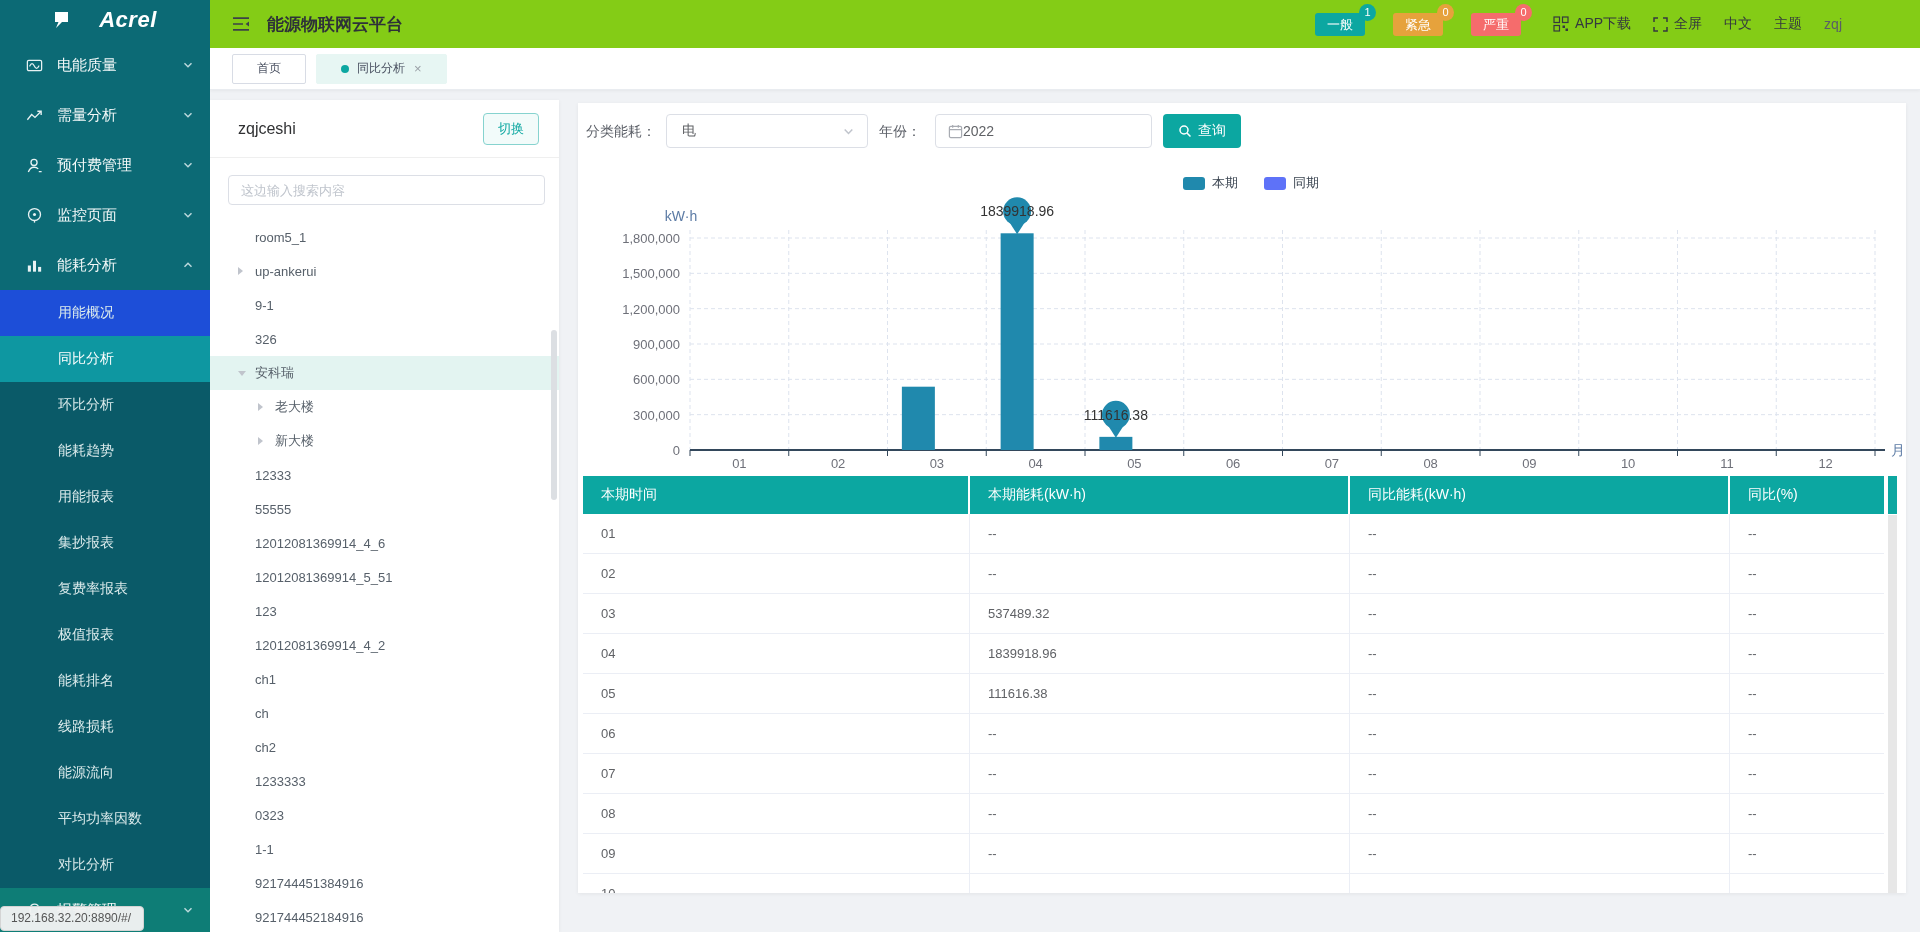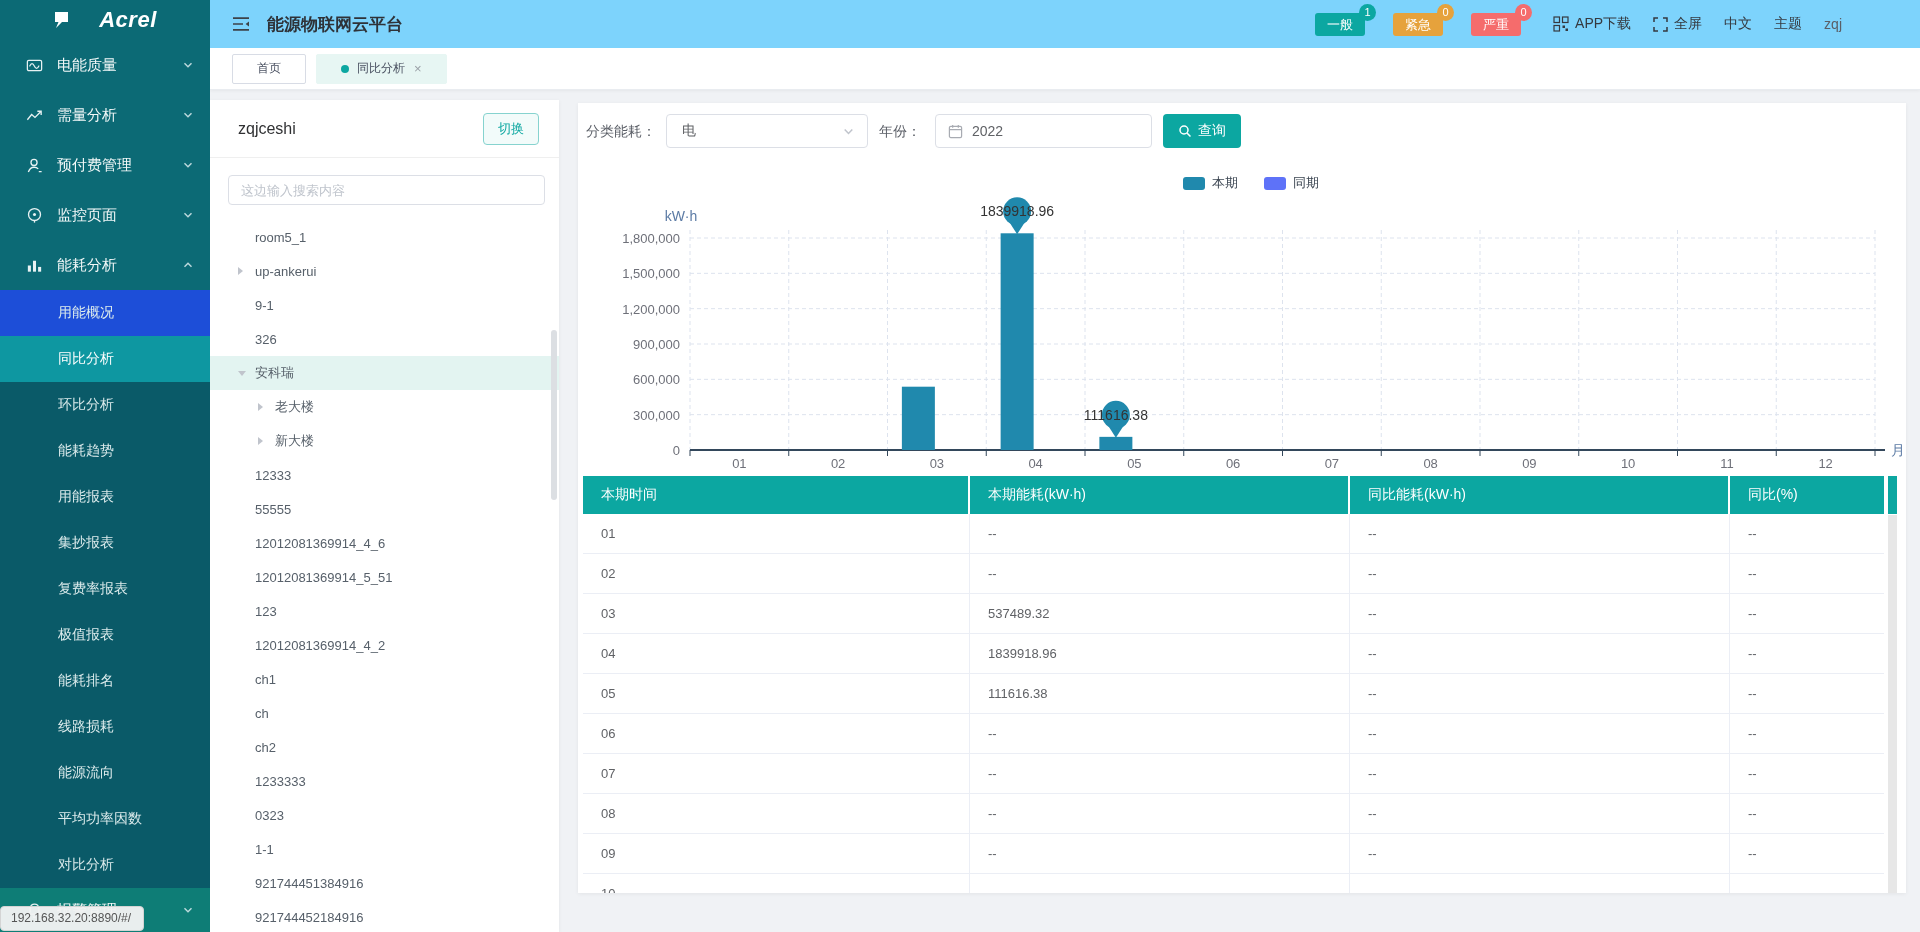--- a/index.html
+++ b/index.html
@@ -16,21 +16,21 @@
   .s-label{white-space:nowrap}
   .s-caret{margin-left:auto;display:flex;opacity:.9}
   .s-caret.up{transform:rotate(180deg)}
   .submenu{background:#0A5A68}
   .sub-item{height:46px;display:flex;align-items:center;padding-left:58px;color:#DCEBEC;font-size:14px;cursor:pointer}
   .submenu .sub-item:first-child{background:#1d4ed8}
   .sub-item.active{background:#0E97A1;color:#fff}
   .alarm-row{background:#0E7D76;height:44px}
 
   
-  .header{position:absolute;left:210px;top:0;width:1710px;height:48px;background:#7dd3fc;display:flex;align-items:center;padding-left:22px;box-sizing:border-box;z-index:3}
+  .header{position:absolute;left:210px;top:0;width:1710px;height:48px;background:#84cc16;display:flex;align-items:center;padding-left:22px;box-sizing:border-box;z-index:3}
   .fold{display:flex;cursor:pointer}
   .title{font-size:17px;font-weight:700;color:#2E3238;margin:0 0 0 16px}
   .hright{margin-left:auto;display:flex;align-items:center;gap:22px;padding-right:78px}
   .badges{display:flex;gap:28px;margin-right:10px}
   .hbadge{position:relative;color:#fff;font-size:13px;padding:5px 12px;border-radius:3px;line-height:1;cursor:pointer}
   .hsup{position:absolute;top:-9px;right:-11px;min-width:17px;height:17px;line-height:17px;border-radius:9px;font-size:11px;text-align:center;color:#fff;padding:0 2px;box-sizing:border-box}
   .hitem{display:inline-flex;align-items:center;gap:6px;font-size:14px;color:#35393F;cursor:pointer;white-space:nowrap}
   .hitem.user{color:#5A5E66}
 
   
@@ -57,21 +57,21 @@
   .tcaret.right::before{content:"";border-left:5px solid #C0C4CC;border-top:4px solid transparent;border-bottom:4px solid transparent}
   .tcaret.down::before{content:"";border-top:5px solid #C0C4CC;border-left:4px solid transparent;border-right:4px solid transparent}
   .tlabel{font-size:13px;color:#57606A;white-space:nowrap}
   .tree-scroll-thumb{position:absolute;right:2px;top:230px;width:6px;height:170px;border-radius:3px;background:#DCDFE3}
 
   
   .main-card{position:absolute;left:578px;top:103px;width:1328px;height:790px;background:#fff;overflow:hidden;box-shadow:0 1px 4px rgba(0,0,0,.06)}
   .f-label{position:absolute;top:20px;font-size:14px;color:#5A5E66}
   .f-select{position:absolute;left:88px;top:11px;width:202px;height:34px;border:1px solid #DCDFE6;border-radius:4px;box-sizing:border-box;display:flex;align-items:center;padding:0 12px 0 15px;font-size:14px;color:#606266;cursor:pointer;background:#fff}
   .f-select .chev{margin-left:auto;display:flex}
-  .f-date{position:absolute;left:357px;top:11px;width:217px;height:34px;border:1px solid #DCDFE6;border-radius:4px;box-sizing:border-box;display:flex;align-items:center;gap:9px;padding:0 12px;font-size:14px;color:#606266;cursor:pointer;background:#fff}
+  .f-date{position:absolute;left:357px;top:11px;width:217px;height:34px;border:1px solid #DCDFE6;border-radius:4px;box-sizing:border-box;display:flex;align-items:center;padding:0 12px;font-size:14px;color:#606266;cursor:pointer;background:#fff}
   .f-query{position:absolute;left:585px;top:11px;width:78px;height:34px;background:#0CA7A1;color:#fff;border:none;border-radius:4px;display:flex;align-items:center;justify-content:center;gap:6px;font-size:14px;cursor:pointer;font-family:inherit}
   .legend{position:absolute;left:605px;top:71px;display:flex;gap:26px;align-items:center;font-size:13px;color:#3C4652}
   .lg-item{display:inline-flex;align-items:center;cursor:pointer}
   .lg-swatch{display:inline-block;width:22px;height:13px;border-radius:3px;margin-right:7px}
   .chart{position:absolute;left:7px;top:92px}
   .chart text{font-family:inherit}
   .t-head{position:absolute;left:5px;top:373px;display:flex;height:38px;background:#0CA7A1}
   .t-hcell{display:flex;align-items:center;padding-left:18px;box-sizing:border-box;color:#fff;font-size:14px;font-weight:400;border-right:2px solid #fff}
   .t-hcell:last-child{border-right:none}
   .t-body{position:absolute;left:5px;top:411px}

